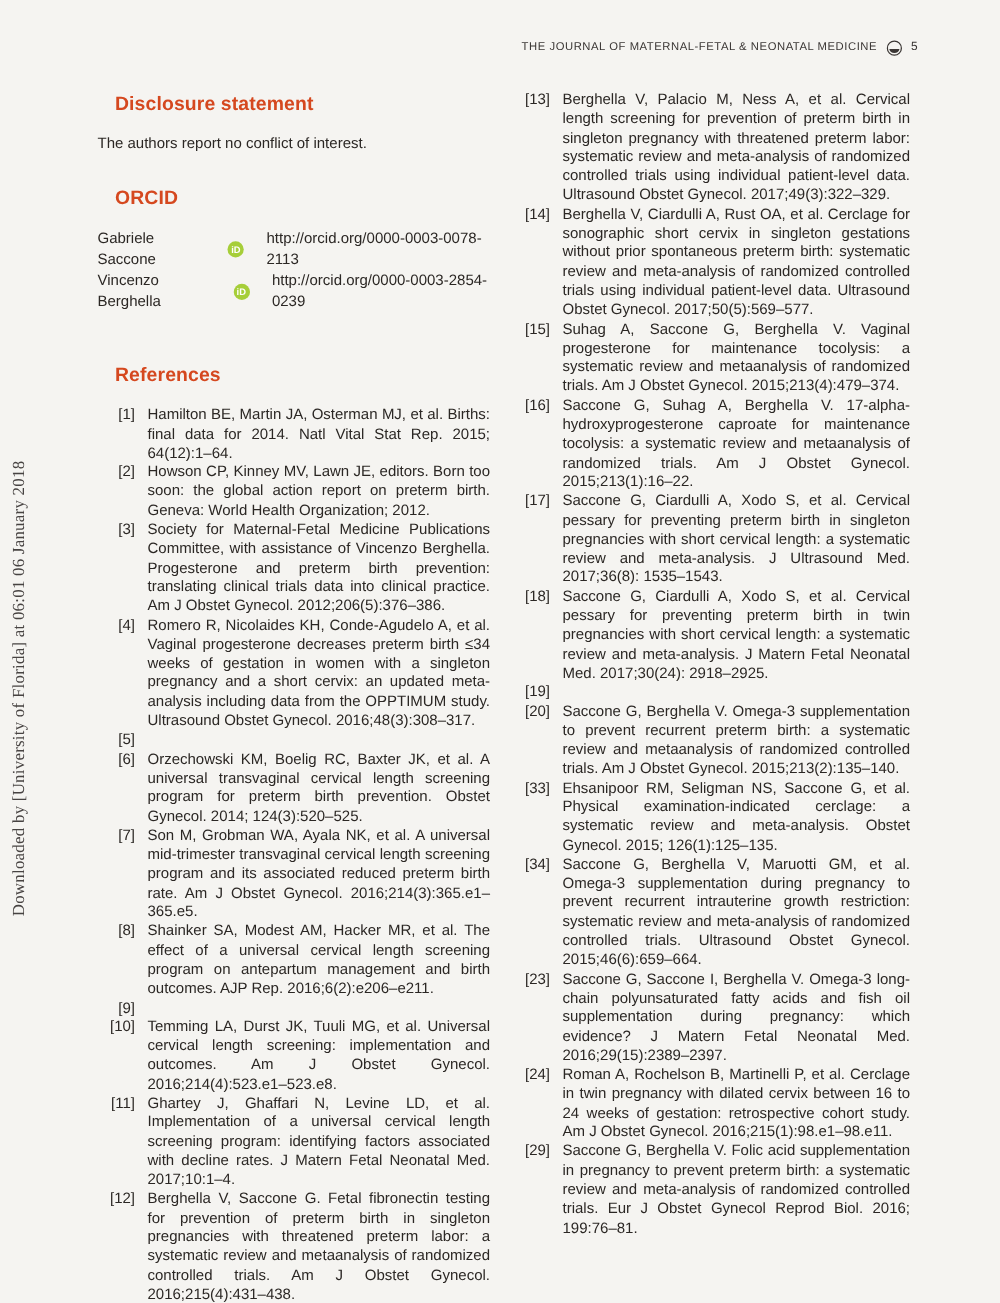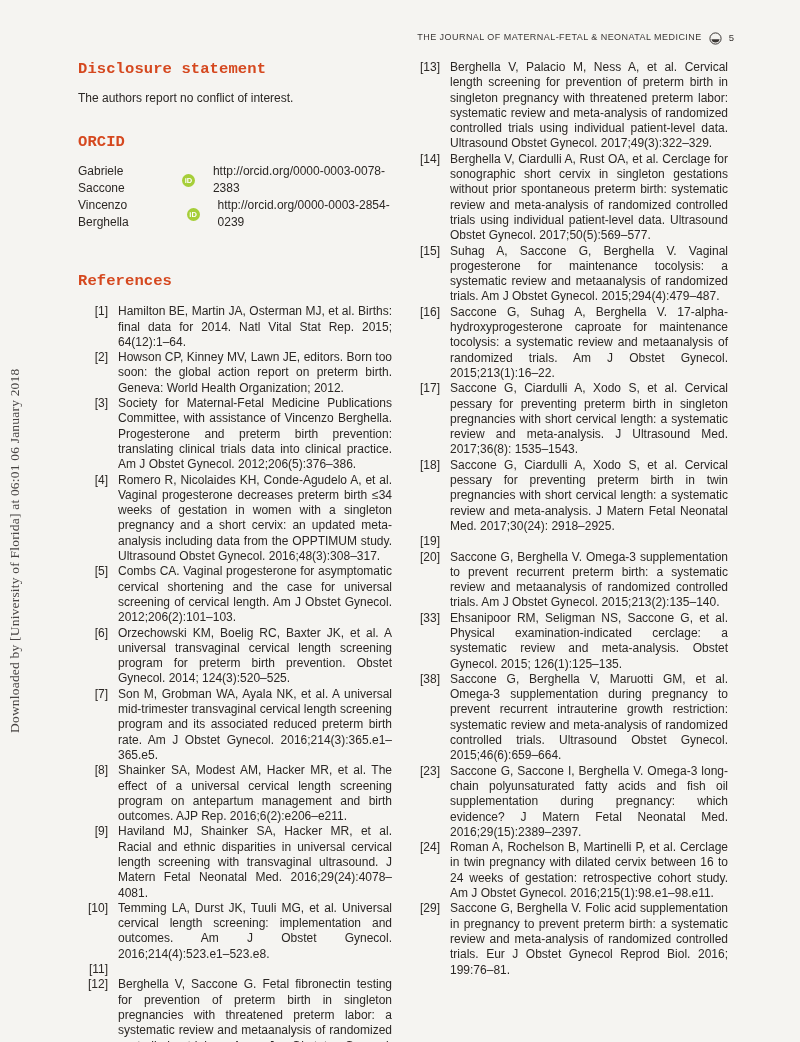--- a/index.html
+++ b/index.html
@@ -30,27 +30,26 @@
     display:flex;align-items:flex-start;gap:7px;
   }
   .journal-title{
     font-size:9px;letter-spacing:0.45px;color:#3a3634;font-weight:400;
   }
   .tf-icon{display:inline-flex;align-items:center;}
   .page-num{font-size:9.5px;color:#3a3634;}
 
   .col{position:absolute;top:60px;}
   .col-left{left:78px;width:314px;}
-  .col-right{left:410px;width:318px;top:60px;}
+  .col-right{left:410px;width:318px;top:72px;}
 
   .section-heading{
     color:var(--accent);
-    font-size:15.5px;font-weight:bold;margin:0;line-height:19px;
+    font-size:15.5px;font-weight:bold;margin:14px;line-height:19px;
     letter-spacing:0.1px;
-    font-family:Liberation Mono, monospace;
   }
   .disclosure-body{font-size:12px;line-height:15.3px;margin:12px 0 11px 0;}
 
   .orcid-section{margin-top:27px;}
   .orcid-list{margin-top:11px;}
   .orcid-entry{
     display:flex;align-items:center;gap:18px;
     font-size:12px;line-height:17px;
   }
   .orcid-badge{
@@ -91,21 +90,21 @@
 <div class="col col-left">
   <h2 class="section-heading">Disclosure statement</h2>
   <p class="disclosure-body">The authors report no conflict of interest.</p>
 
   <div class="orcid-section">
     <h2 class="section-heading">ORCID</h2>
     <div class="orcid-list">
       <div class="orcid-entry">
         <span>Gabriele Saccone</span>
         <span class="orcid-badge">iD</span>
-        <a class="orcid-url" href="#">http://orcid.org/0000-0003-0078-2383</a>
+        <a class="orcid-url" href="#">http://orcid.org/0000-0003-0078-2113</a>
       </div>
       <div class="orcid-entry">
         <span>Vincenzo Berghella</span>
         <span class="orcid-badge">iD</span>
         <a class="orcid-url" href="#">http://orcid.org/0000-0003-2854-0239</a>
       </div>
     </div>
   </div>
 
   <div class="refs-section">
@@ -126,50 +125,49 @@
     <span class="ref-text">Society for Maternal-Fetal Medicine Publications Committee, with assistance of Vincenzo Berghella. Progesterone and preterm birth prevention: translating clinical trials data into clinical practice. Am J Obstet Gynecol. 2012;206(5):376–386.</span>
   </div>
 
   <div class="ref-item">
     <span class="ref-num">[4]</span>
     <span class="ref-text">Romero R, Nicolaides KH, Conde-Agudelo A, et al. Vaginal progesterone decreases preterm birth ≤34 weeks of gestation in women with a singleton pregnancy and a short cervix: an updated meta-analysis including data from the OPPTIMUM study. Ultrasound Obstet Gynecol. 2016;48(3):308–317.</span>
   </div>
 
   <div class="ref-item">
     <span class="ref-num">[5]</span>
-    <span class="ref-text">Combs CA. Vaginal progesterone for asymptomatic cervical shortening and the case for universal screening of cervical length. Am J Obstet Gynecol. 2012;206(2):101–103.</span>
   </div>
 
   <div class="ref-item">
     <span class="ref-num">[6]</span>
     <span class="ref-text">Orzechowski KM, Boelig RC, Baxter JK, et al. A universal transvaginal cervical length screening program for preterm birth prevention. Obstet Gynecol. 2014; 124(3):520–525.</span>
   </div>
 
   <div class="ref-item">
     <span class="ref-num">[7]</span>
     <span class="ref-text">Son M, Grobman WA, Ayala NK, et al. A universal mid-trimester transvaginal cervical length screening program and its associated reduced preterm birth rate. Am J Obstet Gynecol. 2016;214(3):365.e1–365.e5.</span>
   </div>
 
   <div class="ref-item">
     <span class="ref-num">[8]</span>
     <span class="ref-text">Shainker SA, Modest AM, Hacker MR, et al. The effect of a universal cervical length screening program on antepartum management and birth outcomes. AJP Rep. 2016;6(2):e206–e211.</span>
   </div>
 
   <div class="ref-item">
     <span class="ref-num">[9]</span>
-    <span class="ref-text">Haviland MJ, Shainker SA, Hacker MR, et al. Racial and ethnic disparities in universal cervical length screening with transvaginal ultrasound. J Matern Fetal Neonatal Med. 2016;29(24):4078–4081.</span>
   </div>
 
   <div class="ref-item">
     <span class="ref-num">[10]</span>
     <span class="ref-text">Temming LA, Durst JK, Tuuli MG, et al. Universal cervical length screening: implementation and outcomes. Am J Obstet Gynecol. 2016;214(4):523.e1–523.e8.</span>
   </div>
 
   <div class="ref-item">
     <span class="ref-num">[11]</span>
+    <span class="ref-text">Ghartey J, Ghaffari N, Levine LD, et al. Implementation of a universal cervical length screening program: identifying factors associated with decline rates. J Matern Fetal Neonatal Med. 2017;10:1–4.</span>
   </div>
 
   <div class="ref-item">
     <span class="ref-num">[12]</span>
     <span class="ref-text">Berghella V, Saccone G. Fetal fibronectin testing for prevention of preterm birth in singleton pregnancies with threatened preterm labor: a systematic review and metaanalysis of randomized controlled trials. Am J Obstet Gynecol. 2016;215(4):431–438.</span>
   </div>
 </div>
   </div>
 </div>
 
@@ -180,21 +178,21 @@
     <span class="ref-text">Berghella V, Palacio M, Ness A, et al. Cervical length screening for prevention of preterm birth in singleton pregnancy with threatened preterm labor: systematic review and meta-analysis of randomized controlled trials using individual patient-level data. Ultrasound Obstet Gynecol. 2017;49(3):322–329.</span>
   </div>
 
   <div class="ref-item">
     <span class="ref-num">[14]</span>
     <span class="ref-text">Berghella V, Ciardulli A, Rust OA, et al. Cerclage for sonographic short cervix in singleton gestations without prior spontaneous preterm birth: systematic review and meta-analysis of randomized controlled trials using individual patient-level data. Ultrasound Obstet Gynecol. 2017;50(5):569–577.</span>
   </div>
 
   <div class="ref-item">
     <span class="ref-num">[15]</span>
-    <span class="ref-text">Suhag A, Saccone G, Berghella V. Vaginal progesterone for maintenance tocolysis: a systematic review and metaanalysis of randomized trials. Am J Obstet Gynecol. 2015;294(4):479–487.</span>
+    <span class="ref-text">Suhag A, Saccone G, Berghella V. Vaginal progesterone for maintenance tocolysis: a systematic review and metaanalysis of randomized trials. Am J Obstet Gynecol. 2015;213(4):479–374.</span>
   </div>
 
   <div class="ref-item">
     <span class="ref-num">[16]</span>
     <span class="ref-text">Saccone G, Suhag A, Berghella V. 17-alpha-hydroxyprogesterone caproate for maintenance tocolysis: a systematic review and metaanalysis of randomized trials. Am J Obstet Gynecol. 2015;213(1):16–22.</span>
   </div>
 
   <div class="ref-item">
     <span class="ref-num">[17]</span>
     <span class="ref-text">Saccone G, Ciardulli A, Xodo S, et al. Cervical pessary for preventing preterm birth in singleton pregnancies with short cervical length: a systematic review and meta-analysis. J Ultrasound Med. 2017;36(8): 1535–1543.</span>
@@ -213,21 +211,21 @@
     <span class="ref-num">[20]</span>
     <span class="ref-text">Saccone G, Berghella V. Omega-3 supplementation to prevent recurrent preterm birth: a systematic review and metaanalysis of randomized controlled trials. Am J Obstet Gynecol. 2015;213(2):135–140.</span>
   </div>
 
   <div class="ref-item">
     <span class="ref-num">[33]</span>
     <span class="ref-text">Ehsanipoor RM, Seligman NS, Saccone G, et al. Physical examination-indicated cerclage: a systematic review and meta-analysis. Obstet Gynecol. 2015; 126(1):125–135.</span>
   </div>
 
   <div class="ref-item">
-    <span class="ref-num">[38]</span>
+    <span class="ref-num">[34]</span>
     <span class="ref-text">Saccone G, Berghella V, Maruotti GM, et al. Omega-3 supplementation during pregnancy to prevent recurrent intrauterine growth restriction: systematic review and meta-analysis of randomized controlled trials. Ultrasound Obstet Gynecol. 2015;46(6):659–664.</span>
   </div>
 
   <div class="ref-item">
     <span class="ref-num">[23]</span>
     <span class="ref-text">Saccone G, Saccone I, Berghella V. Omega-3 long-chain polyunsaturated fatty acids and fish oil supplementation during pregnancy: which evidence? J Matern Fetal Neonatal Med. 2016;29(15):2389–2397.</span>
   </div>
 
   <div class="ref-item">
     <span class="ref-num">[24]</span>

